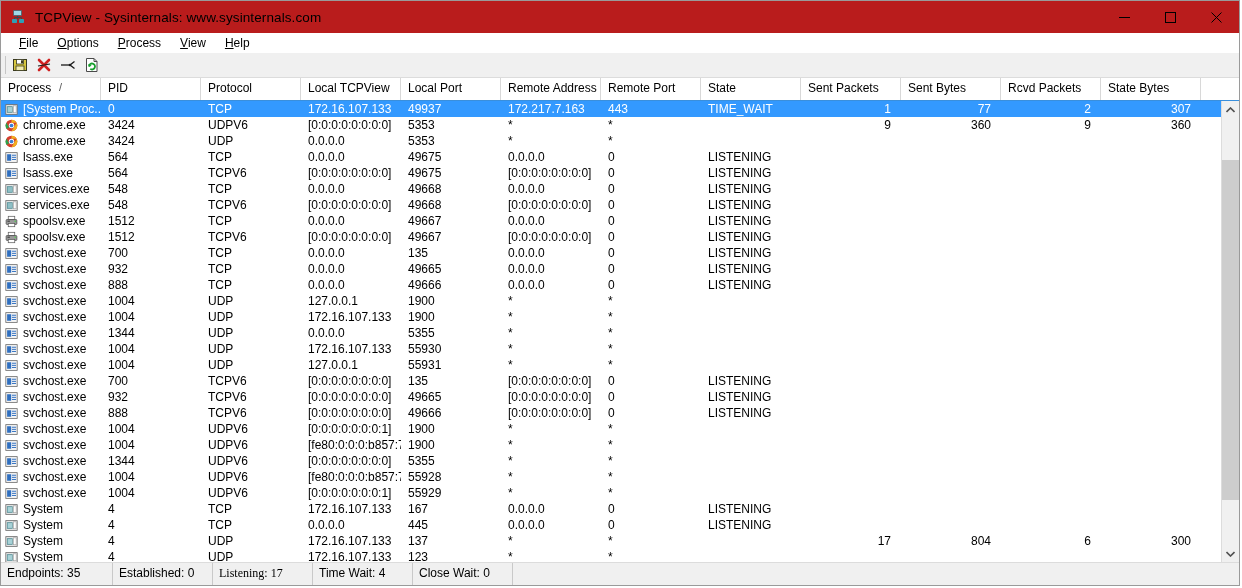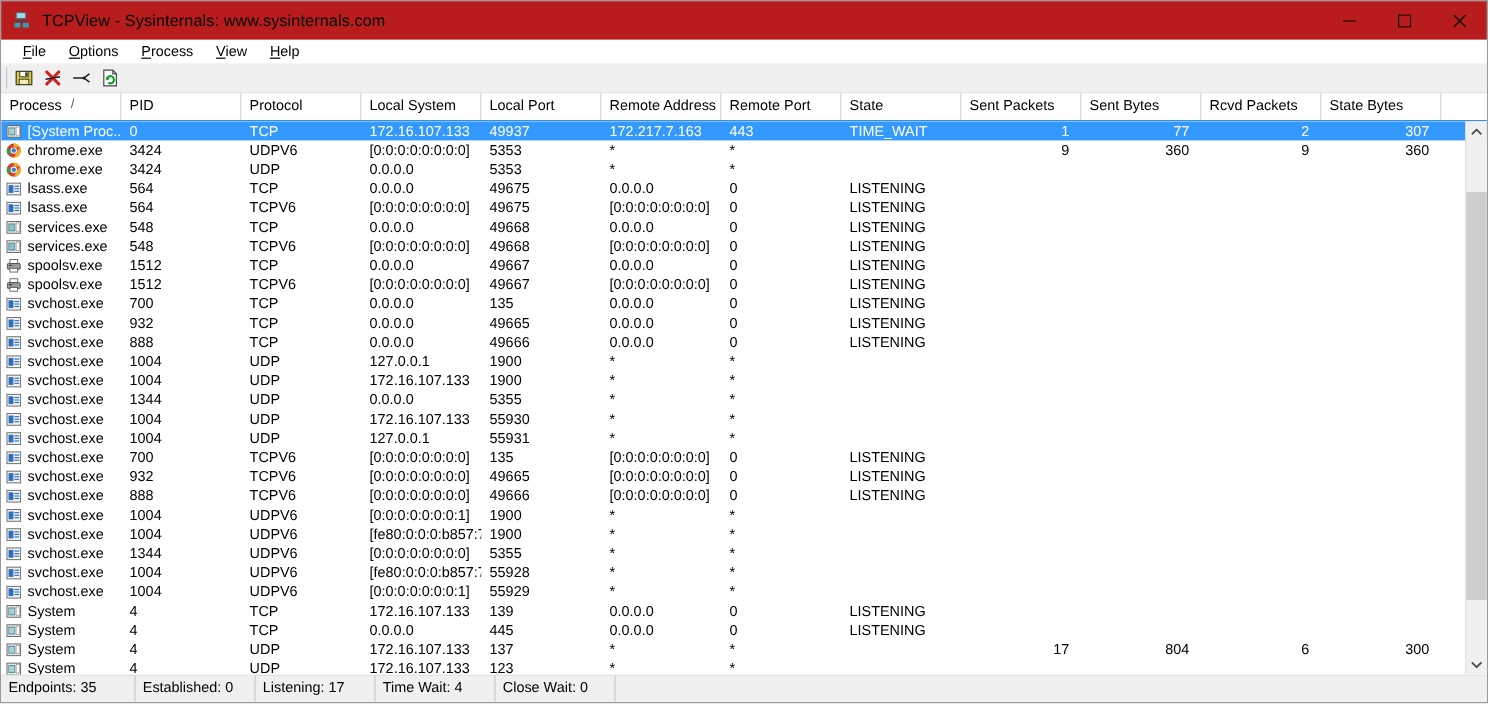--- a/index.html
+++ b/index.html
@@ -172,21 +172,21 @@
       </svg>
     </div>
   </div>
 
   <div class="listwrap">
 
     <div class="header">
         <div class="hcell" style="width: 100px; flex: 0 0 100px;"><span>Process</span><span class="sortmark">/</span></div>
         <div class="hcell" style="width: 100px; flex: 0 0 100px;"><span>PID</span></div>
         <div class="hcell" style="width: 100px; flex: 0 0 100px;"><span>Protocol</span></div>
-        <div class="hcell" style="width: 100px; flex: 0 0 100px;"><span>Local System</span></div>
+        <div class="hcell" style="width: 100px; flex: 0 0 100px;"><span>Local TCPView</span></div>
         <div class="hcell" style="width: 100px; flex: 0 0 100px;"><span>Local Port</span></div>
         <div class="hcell" style="width: 100px; flex: 0 0 100px;"><span>Remote Address</span></div>
         <div class="hcell" style="width: 100px; flex: 0 0 100px;"><span>Remote Port</span></div>
         <div class="hcell" style="width: 100px; flex: 0 0 100px;"><span>State</span></div>
         <div class="hcell" style="width: 100px; flex: 0 0 100px;"><span>Sent Packets</span></div>
         <div class="hcell" style="width: 100px; flex: 0 0 100px;"><span>Sent Bytes</span></div>
         <div class="hcell" style="width: 100px; flex: 0 0 100px;"><span>Rcvd Packets</span></div>
         <div class="hcell" style="width: 100px; flex: 0 0 100px;"><span>State Bytes</span></div>
         <div class="hcell hscrollpad"></div>
       </div>
@@ -773,21 +773,21 @@
                   <rect x="1" y="2" width="14" height="12" fill="#e6e6e6" stroke="#6b6b6b" stroke-width="1"></rect>
                   <rect x="2.4" y="4" width="7" height="8" fill="#4f8a92"></rect>
                   <rect x="3.2" y="5" width="5.4" height="6" fill="#a8d2d7"></rect>
                   <rect x="10.4" y="3.5" width="3.3" height="8.5" fill="#fdfdfd" stroke="#9a9a9a" stroke-width="0.7"></rect>
                 </svg></span>
               <span>System</span>
             </div>
             <div class="cell" style="width: 100px; flex: 0 0 100px;">4</div>
             <div class="cell" style="width: 100px; flex: 0 0 100px;">TCP</div>
             <div class="cell" style="width: 100px; flex: 0 0 100px;">172.16.107.133</div>
-            <div class="cell" style="width: 100px; flex: 0 0 100px;">139</div>
+            <div class="cell" style="width: 100px; flex: 0 0 100px;">167</div>
             <div class="cell" style="width: 100px; flex: 0 0 100px;">0.0.0.0</div>
             <div class="cell" style="width: 100px; flex: 0 0 100px;">0</div>
             <div class="cell" style="width: 100px; flex: 0 0 100px;">LISTENING</div>
             <div class="cell num" style="width: 100px; flex: 0 0 100px;"></div>
             <div class="cell num" style="width: 100px; flex: 0 0 100px;"></div>
             <div class="cell num" style="width: 100px; flex: 0 0 100px;"></div>
             <div class="cell num" style="width: 100px; flex: 0 0 100px;"></div>
           </div>
           <div class="row">
             <div class="cell pname" style="width: 100px; flex: 0 0 100px;">
@@ -871,19 +871,19 @@
               <path d="M0.5 1 L4.5 5 L8.5 1" fill="none" stroke="#505050" stroke-width="1.6"></path>
             </svg>
         </div>
       </div>
     </div>
   </div>
 
   <div class="statusbar">
       <div class="scell" style="width: 112px; flex: 0 0 112px;">Endpoints: 35</div>
       <div class="scell" style="width: 100px; flex: 0 0 100px;">Established: 0</div>
-      <div class="scell" style="width: 100px; flex: 0 0 100px;">Listening: 17</div>
+      <div class="scell" style="width: 100px; flex: 0 0 100px; font-family: Liberation Serif, serif;">Listening: 17</div>
       <div class="scell" style="width: 100px; flex: 0 0 100px;">Time Wait: 4</div>
       <div class="scell" style="width: 100px; flex: 0 0 100px;">Close Wait: 0</div>
       <div class="scell last"></div>
     </div>
 
 </div>
 
 </body></html>

